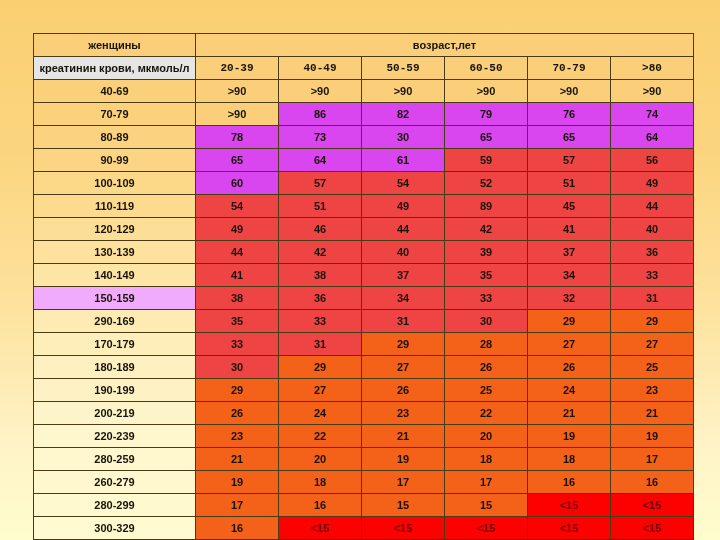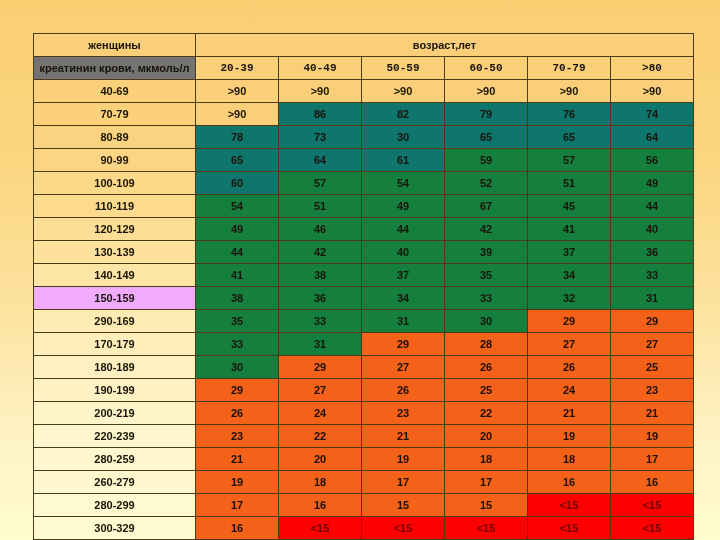--- a/index.html
+++ b/index.html
@@ -29,21 +29,21 @@
     text-align:center;
     background:transparent;
     border-color:#6b5520;
   }
   td.hdr-title{
     text-align:left;padding-left:9px;
     background:#fbcf79;border-color:#4a3b14;
   }
   td.hdr-unit{
     text-align:left;padding-left:9px;
-    background:#737373;border-color:#4a3b14;
+    background:#e5e5e5;border-color:#4a3b14;
   }
   td.hdr-span{
     background:#fbcf79;border-color:#4a3b14;
     font-size:11px;
   }
   td.hdr-age{
     background:#fbcf79;border-color:#4a3b14;font-family:Liberation Mono, monospace;
   }
   
   tr.r0  td.lbl{background:#fbd07a;}
@@ -64,22 +64,22 @@
   tr.r15 td.lbl{background:#fef6cc;}
   tr.r16 td.lbl{background:#fff7ce;}
   tr.r17 td.lbl{background:#fff8cf;}
   tr.r18 td.lbl{background:#fff9d0;}
   tr.r19 td.lbl{background:#fffad0;}
   tr.r20 td.lbl{background:#fffbd1;}
 
   
   td.v{border-color:#3a2d10;}
   td.v.amber{background:#fbcf79;color:#19140a;}
-  td.v.yellow{background:#0f766e;color:#19140a;text-align:center;}
-  td.v.orange{background:#15803d;color:#19140a;}
+  td.v.yellow{background:#d946ef;color:#19140a;text-align:center;}
+  td.v.orange{background:#ef4444;color:#19140a;}
   td.v.dorange{background:#f4621a;color:#1c0f04;}
   td.v.red{background:#fd0000;color:#6d0000;}
 </style>
 </head>
 <body>
 
 <div id="stage">
 
   <table class="grid">
     <colgroup>
@@ -151,21 +151,21 @@
           <td class="v orange">54</td>
           <td class="v orange">52</td>
           <td class="v orange">51</td>
           <td class="v orange">49</td>
         </tr>
         <tr class="r5">
           <td class="lbl">110-119</td>
           <td class="v orange">54</td>
           <td class="v orange">51</td>
           <td class="v orange">49</td>
-          <td class="v orange">67</td>
+          <td class="v orange">89</td>
           <td class="v orange">45</td>
           <td class="v orange">44</td>
         </tr>
         <tr class="r6">
           <td class="lbl">120-129</td>
           <td class="v orange">49</td>
           <td class="v orange">46</td>
           <td class="v orange">44</td>
           <td class="v orange">42</td>
           <td class="v orange">41</td>

